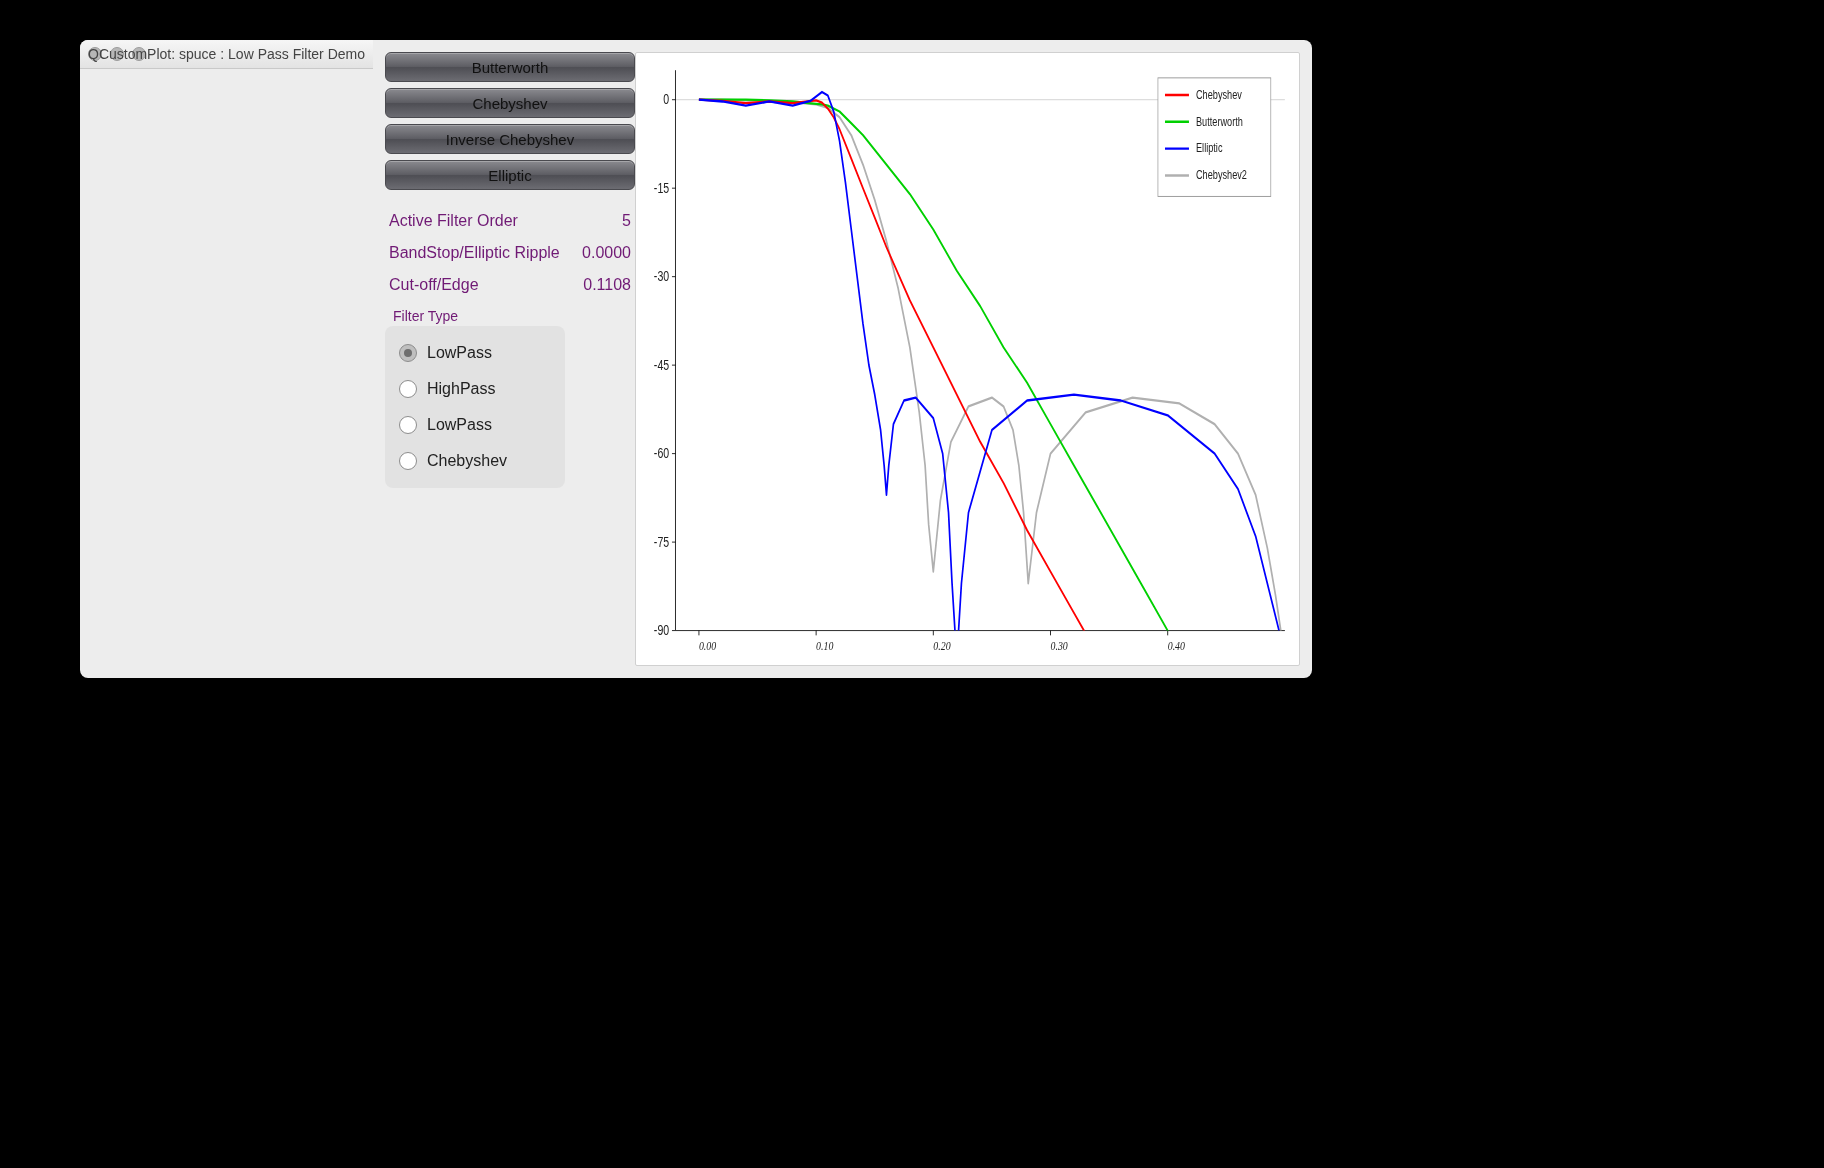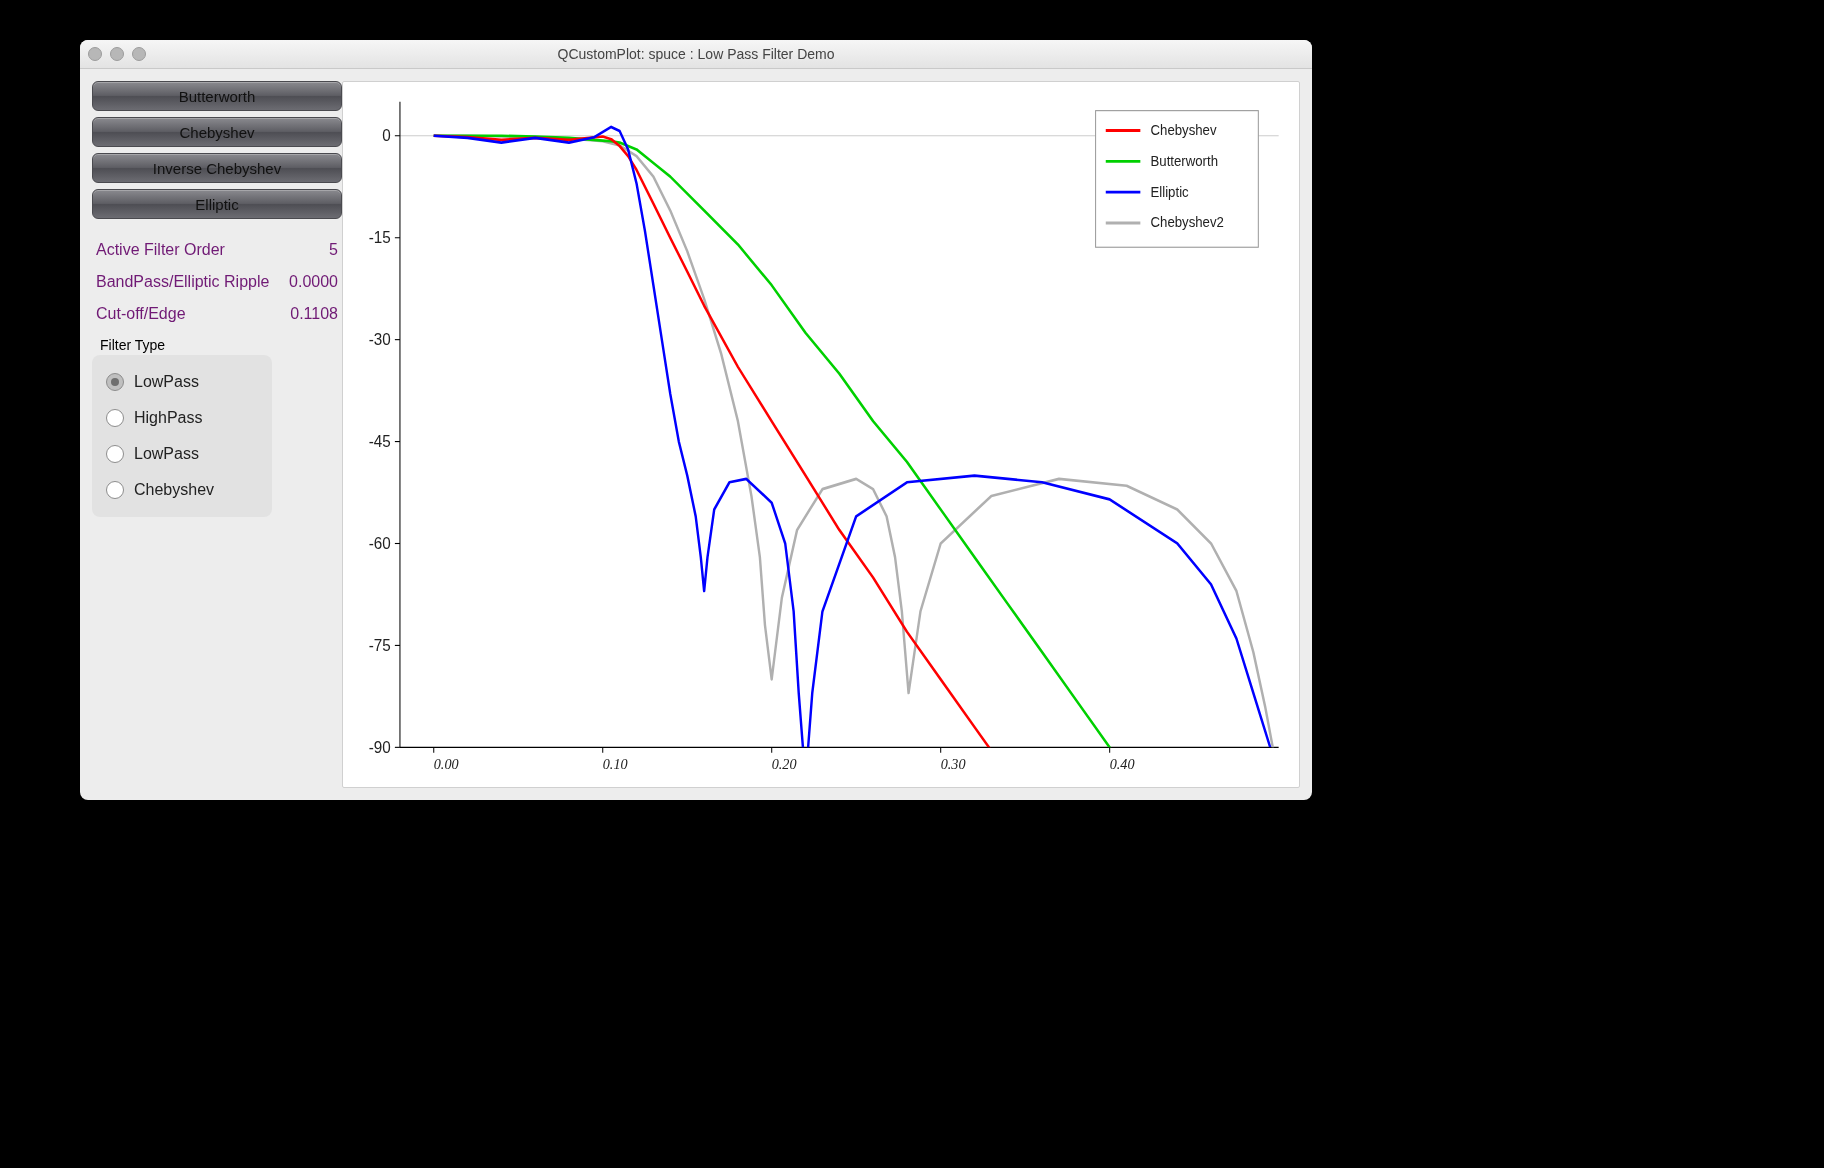--- a/index.html
+++ b/index.html
@@ -14,26 +14,26 @@
     width: 1824px;
     height: 1168px;
     position: relative;
     background: #000;
   }
   .window {
     position: absolute;
     left: 80px;
     top: 40px;
     width: 1232px;
-    height: 760px;
+    height: 638px;
     background: #ededed;
     border-radius: 8px;
     box-shadow: 0 25px 50px rgba(0,0,0,0.6), 0 6px 20px rgba(0,0,0,0.4);
     display: flex;
-    flex-direction: column;
+    flex-direction: row;
     overflow: hidden;
   }
   .titlebar {
     height: 28px;
     background: linear-gradient(#f6f6f6, #e3e3e3);
     border-bottom: 1px solid #c9c9c9;
     display: flex;
     align-items: center;
     padding: 0 8px;
     flex: 0 0 auto;
@@ -99,21 +99,21 @@
   .params .value { align-self: center; text-align: right; font-variant-numeric: tabular-nums; }
   .groupbox {
     margin-top: 8px;
     border: none;
     padding: 0;
     font-size: 15px;
     width: 180px;
   }
   .groupbox-title {
     font-size: 14px;
-    color: #000000;
+    color: #701a75;
     margin-left: 8px;
     margin-bottom: 2px;
   }
   .groupbox-body {
     background: #e2e2e2;
     border-radius: 8px;
     padding: 18px 14px 18px 14px;
     display: flex;
     flex-direction: column;
     gap: 18px;
@@ -199,21 +199,21 @@
       <div class="sidebar">
         <div class="qt-btn">Butterworth</div>
         <div class="qt-btn">Chebyshev</div>
         <div class="qt-btn">Inverse Chebyshev</div>
         <div class="qt-btn">Elliptic</div>
 
         <div class="params">
           <div class="label">Active Filter Order</div>
           <div class="value">5</div>
 
-          <div class="label">BandPass/Elliptic Ripple</div>
+          <div class="label">BandStop/Elliptic Ripple</div>
           <div class="value">0.0000</div>
 
           <div class="label">Cut-off/Edge</div>
           <div class="value">0.1108</div>
         </div>
 
         <div class="groupbox">
           <div class="groupbox-title">Filter Type</div>
           <div class="groupbox-body" id="filter-type-body">
               <div class="radio-row">

